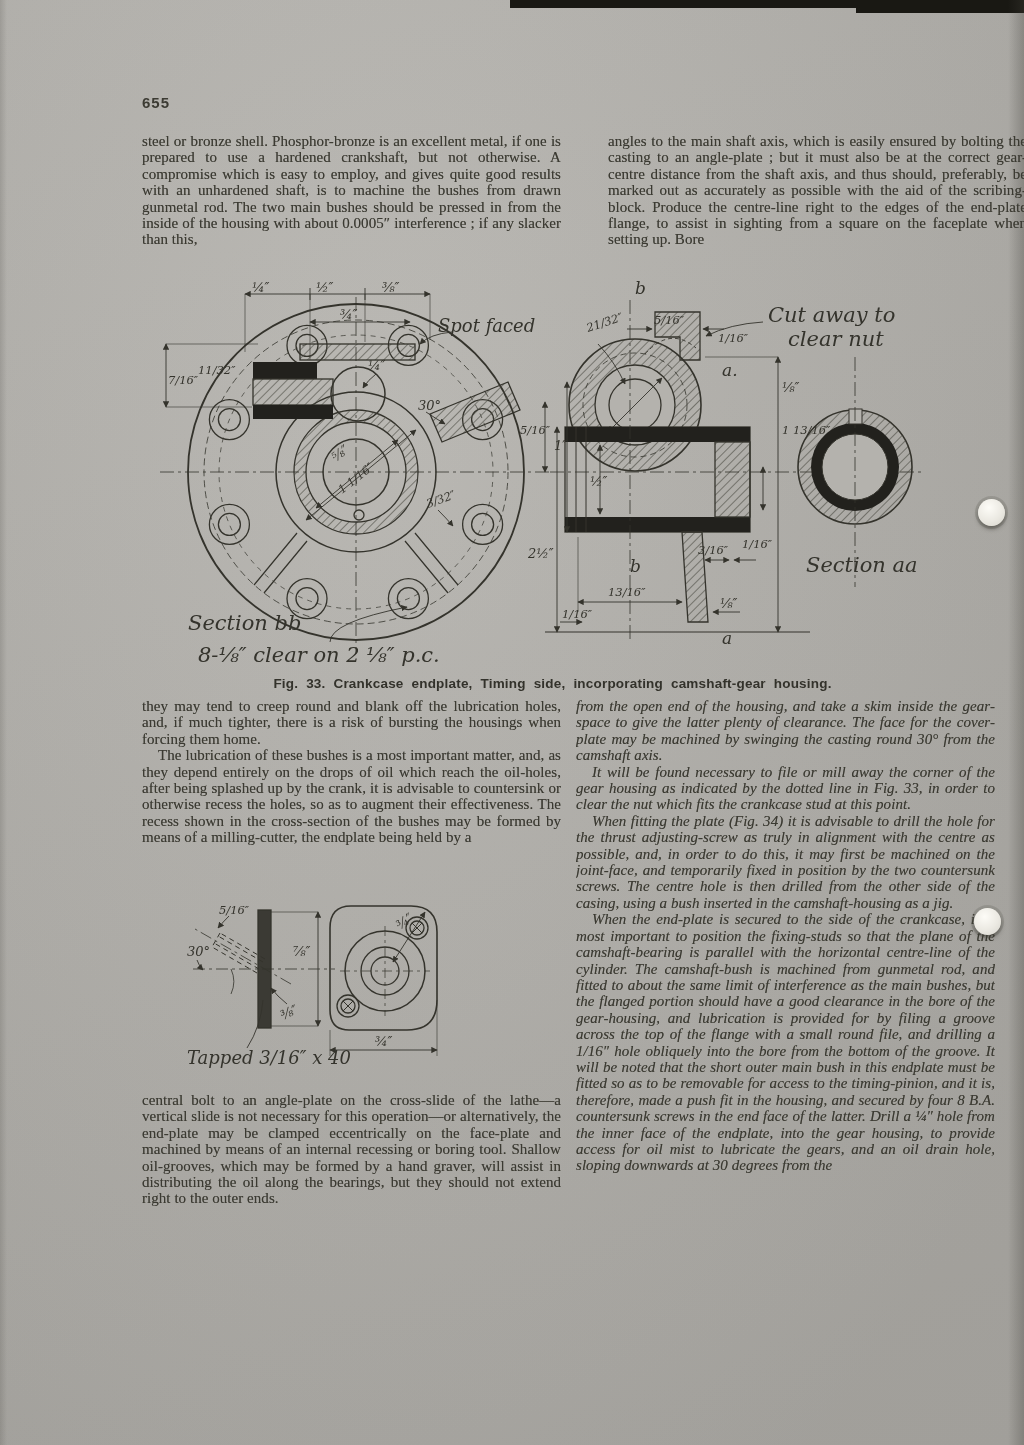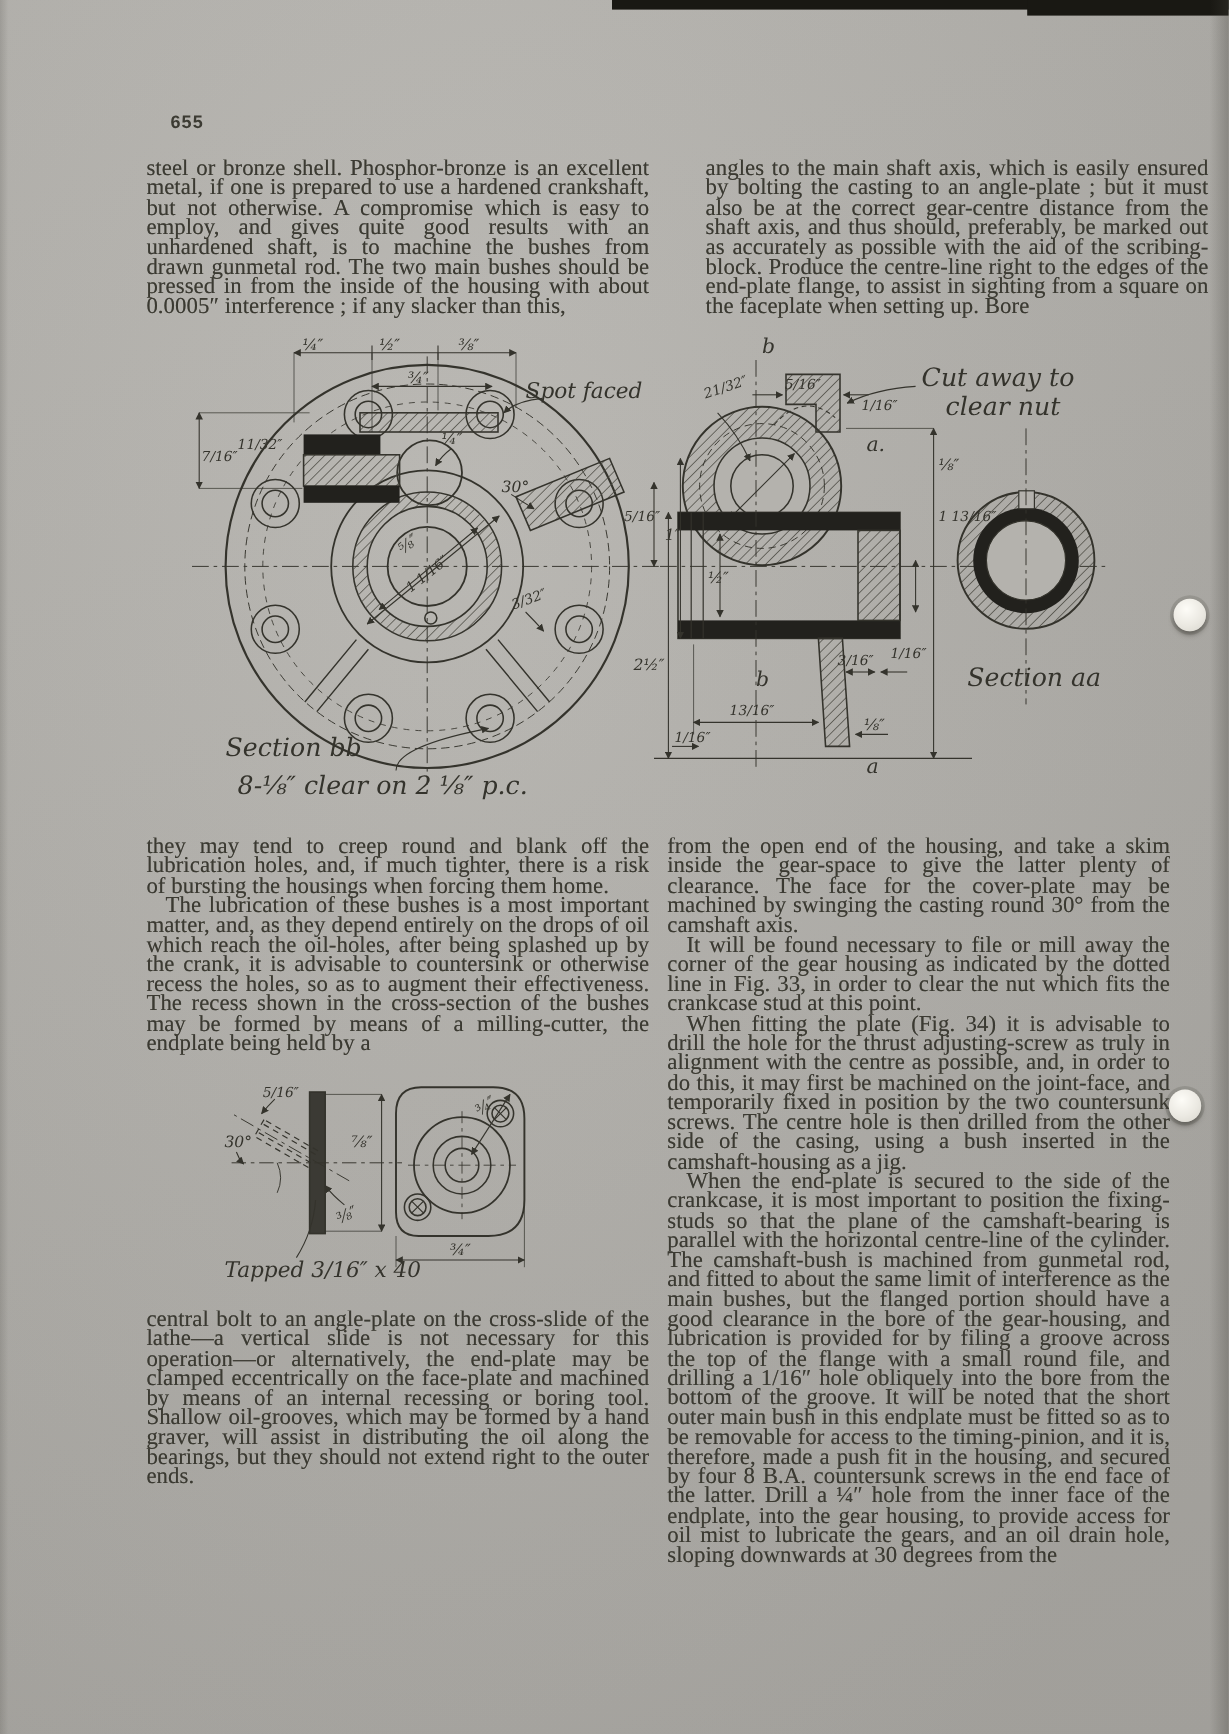--- a/index.html
+++ b/index.html
@@ -16,23 +16,23 @@
     background:linear-gradient(to left,rgba(66,64,58,.32),rgba(66,64,58,0));}
   .edge-shade-left{position:absolute;left:0;top:0;width:7px;height:100%;
     background:linear-gradient(to right,rgba(66,64,58,.18),rgba(66,64,58,0));}
   .topedge{position:absolute;background:#191813;}
   .topedge.a{left:510px;top:0;width:514px;height:8px;}
   .topedge.b{left:856px;top:0;width:168px;height:13px;}
   .pagenum{position:absolute;left:142px;top:94px;font:15px "Liberation Sans",sans-serif;
     font-weight:bold;letter-spacing:1px;color:#3c3b33;}
   .journal{position:absolute;left:556px;top:94px;width:392px;text-align:right;
     font:italic bold 15px "Liberation Sans",sans-serif;color:#36352d;}
-  .textblock{position:absolute;width:419px;text-align:justify;font-size:19px;
+  .textblock{position:absolute;width:419px;text-align:justify;font-size:15px;
     line-height:16.4px;overflow:hidden;letter-spacing:0.05px;color:#3b3a32;
-    text-shadow:0 0 0.5px rgba(59,58,50,.55);}
+    text-shadow:0 0 0.5px rgba(59,58,50,.55);margin-left:20px;}
   .textblock p{margin:0;text-indent:16px;}
   .textblock p.flush{text-indent:0;}
   .caption{position:absolute;text-align:center;font:bold 13.5px "Liberation Sans",sans-serif;
     color:#33322b;word-spacing:4px;letter-spacing:0.2px;}
   svg{position:absolute;overflow:visible;}
   svg .dim{font:italic 13px "DejaVu Serif",serif;fill:#34332c;}
   svg .dimsm{font:italic 11.5px "DejaVu Serif",serif;fill:#34332c;}
   svg .script{font:italic 21px "DejaVu Serif",serif;fill:#34332c;}
   svg .script2{font:italic 18px "DejaVu Serif",serif;fill:#34332c;}
   svg .letter{font:italic 17px "DejaVu Serif",serif;fill:#34332c;}
@@ -238,27 +238,28 @@
     <text class="letter" x="500" y="290">b</text>
     <text class="dimsm" x="478" y="314">13/16″</text>
     <text class="dimsm" x="568" y="272">3/16″</text>
     <text class="dimsm" x="612" y="266">1/16″</text>
     <text class="dimsm" x="432" y="336">1/16″</text>
     <text class="dim" x="590" y="326">⅛″</text>
     <text class="letter" x="592" y="362">a</text>
     <text class="script" x="676" y="290">Section aa</text>
   </svg>
 
+  <div class="caption" style="left:130px;top:676px;width:845px;">Fig. 33.  Crankcase endplate, Timing side, incorporating camshaft-gear housing.</div>
 
   <div class="textblock" style="left:122px;top:698px;height:204px;">
     <p class="flush">they may tend to creep round and blank off the lubrication holes, and, if much tighter, there is a risk of bursting the housings when forcing them home.</p>
     <p>The lubrication of these bushes is a most important matter, and, as they depend entirely on the drops of oil which reach the oil-holes, after being splashed up by the crank, it is advisable to countersink or otherwise recess the holes, so as to augment their effectiveness.  The recess shown in the cross-section of the bushes may be formed by means of a milling-cutter, the endplate being held by a</p>
   </div>
 
-  <div class="textblock" style="left:556px;top:698px;height:644px;">
+  <div class="textblock" style="left:556px;top:698px;height:644px;font-style:italic;">
     <p class="flush">from the open end of the housing, and take a skim inside the gear-space to give the latter plenty of clearance.  The face for the cover-plate may be machined by swinging the casting round 30° from the camshaft axis.</p>
     <p>It will be found necessary to file or mill away the corner of the gear housing as indicated by the dotted line in Fig. 33, in order to clear the nut which fits the crankcase stud at this point.</p>
     <p>When fitting the plate (Fig. 34) it is advisable to drill the hole for the thrust adjusting-screw as truly in alignment with the centre as possible, and, in order to do this, it may first be machined on the joint-face, and temporarily fixed in position by the two countersunk screws.  The centre hole is then drilled from the other side of the casing, using a bush inserted in the camshaft-housing as a jig.</p>
     <p>When the end-plate is secured to the side of the crankcase, it is most important to position the fixing-studs so that the plane of the camshaft-bearing is parallel with the horizontal centre-line of the cylinder. The camshaft-bush is machined from gunmetal rod, and fitted to about the same limit of interference as the main bushes, but the flanged portion should have a good clearance in the bore of the gear-housing, and lubrication is provided for by filing a groove across the top of the flange with a small round file, and drilling a 1/16″ hole obliquely into the bore from the bottom of the groove.  It will be noted that the short outer main bush in this endplate must be fitted so as to be removable for access to the timing-pinion, and it is, therefore, made a push fit in the housing, and secured by four 8 B.A. countersunk screws in the end face of the latter.  Drill a ¼″ hole from the inner face of the endplate, into the gear housing, to provide access for oil mist to lubricate the gears, and an oil drain hole, sloping downwards at 30 degrees from the</p>
   </div>
 
   <svg style="left:185px;top:898px;" width="332" height="178" viewBox="0 0 332 178">
     <g stroke="#34332c" fill="none" stroke-width="1.3">
 
       <rect x="73" y="12" width="13" height="118" fill="#3b3a34"></rect>

